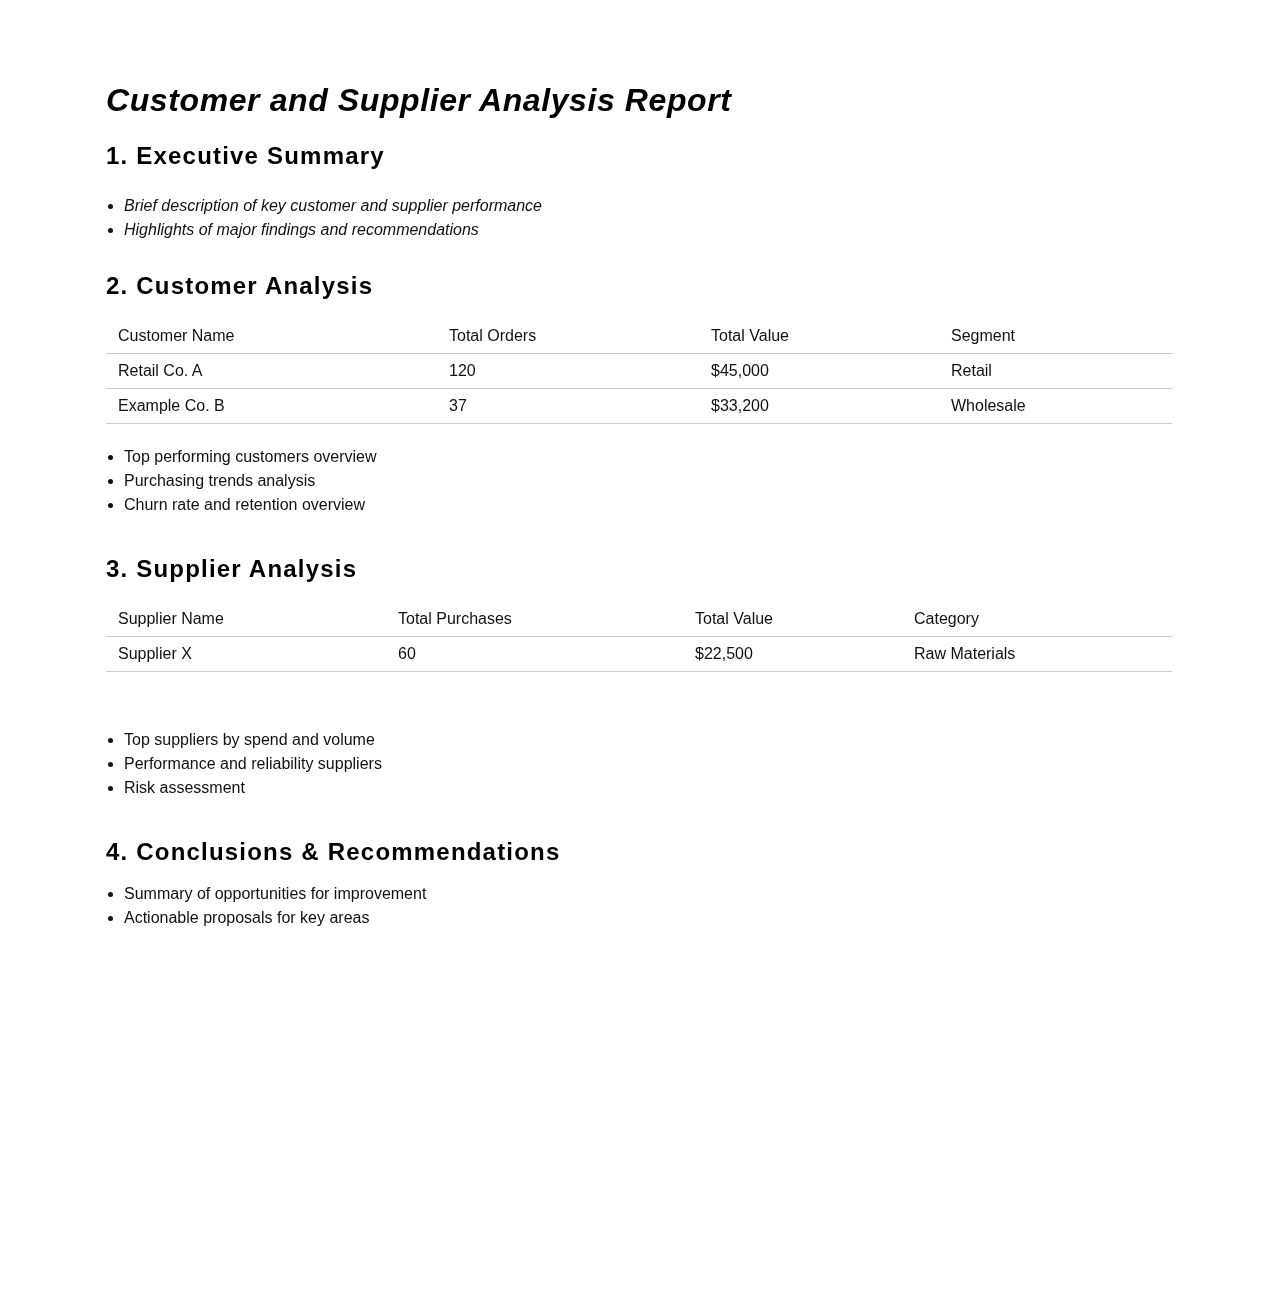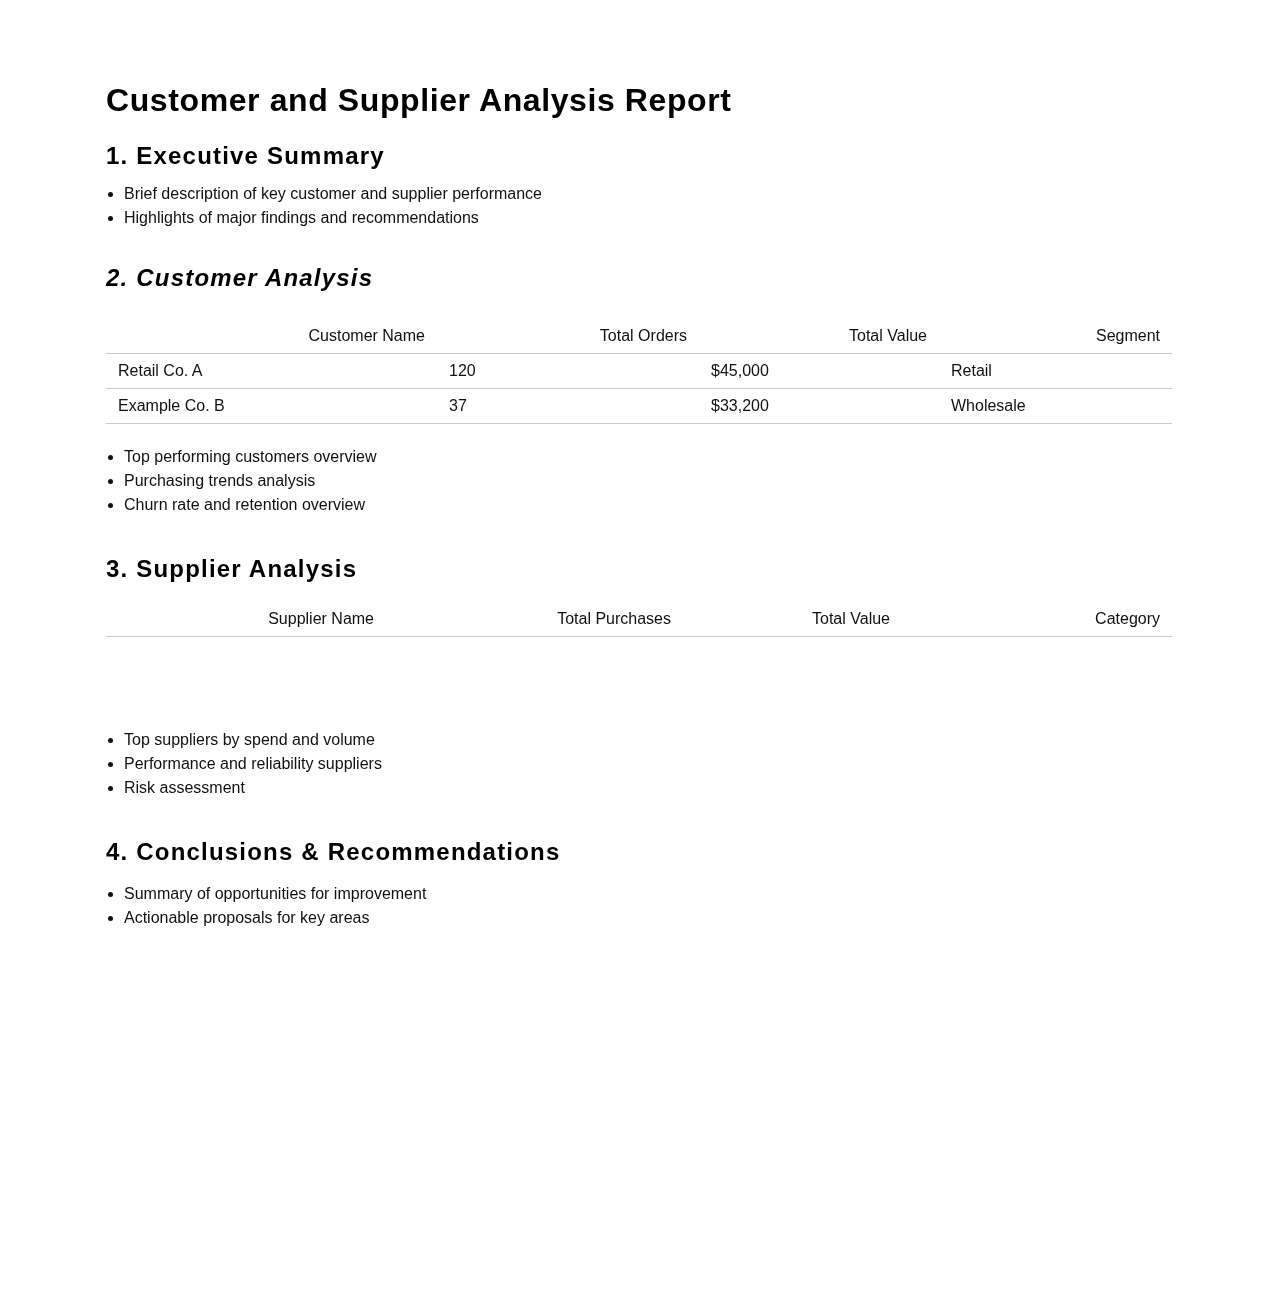--- a/index.html
+++ b/index.html
@@ -5,55 +5,55 @@
     html, body { margin: 0; padding: 0; background: #ffffff; }
     body {
       width: 1278px; height: 1300px;
       font-family: "Liberation Sans", sans-serif;
       color: #111111;
     }
     .page { position: absolute; left: 106px; top: 0; width: 1066px; }
     h1 {
       font-size: 32px; font-weight: bold; margin: 0;
       position: absolute; top: 82px; left: 0; white-space: nowrap;
-      letter-spacing: 0.6px; color: #000;
+      letter-spacing: 0.6px; color: #000; font-style: italic;
     }
     h2 {
       font-size: 24px; font-weight: bold; margin: 0;
       position: absolute; left: 0; white-space: nowrap;
       letter-spacing: 1.2px; color: #000;
     }
     ul {
       position: absolute; left: 0; margin: 0; padding: 0 0 0 18px;
       font-size: 16px; line-height: 24px; list-style: disc;
     }
     ul li { padding-left: 0; }
     table {
       position: absolute; left: 0; width: 1066px;
       border-collapse: collapse; font-size: 16px;
     }
     th, td {
       text-align: left; font-weight: normal; padding: 0 12px;
       height: 34px; border-bottom: 1px solid #cccccc;
     }
-    th { height: 34px; vertical-align: middle; text-align: right; }
+    th { height: 34px; vertical-align: middle; }
   </style>
 </head>
 <body>
 
 <div class="page">
   <h1>Customer and Supplier Analysis Report</h1>
 
   <h2 style="top:142px;">1. Executive Summary</h2>
-  <ul style="top:182px;">
+  <ul style="top:194px;font-style:italic;">
     <li>Brief description of key customer and supplier performance</li>
     <li>Highlights of major findings and recommendations</li>
   </ul>
 
-  <h2 style="top:264px;font-style:italic;">2. Customer Analysis</h2>
+  <h2 style="top:272px;">2. Customer Analysis</h2>
   <table style="top:319px;">
     <colgroup>
       <col style="width:331px">
         <col style="width:262px">
         <col style="width:240px">
         <col>
     </colgroup>
     <thead>
       <tr>
         <th>Customer Name</th>
@@ -93,20 +93,26 @@
     </colgroup>
     <thead>
       <tr>
         <th>Supplier Name</th>
         <th>Total Purchases</th>
         <th>Total Value</th>
         <th>Category</th>
       </tr>
     </thead>
     <tbody>
+      <tr>
+        <td>Supplier X</td>
+        <td>60</td>
+        <td>$22,500</td>
+        <td>Raw Materials</td>
+      </tr>
     </tbody>
   </table>
   <ul style="top:728px;">
     <li>Top suppliers by spend and volume</li>
     <li>Performance and reliability suppliers</li>
     <li>Risk assessment</li>
   </ul>
 
   <h2 style="top:838px;">4. Conclusions &amp; Recommendations</h2>
   <ul style="top:882px;">

